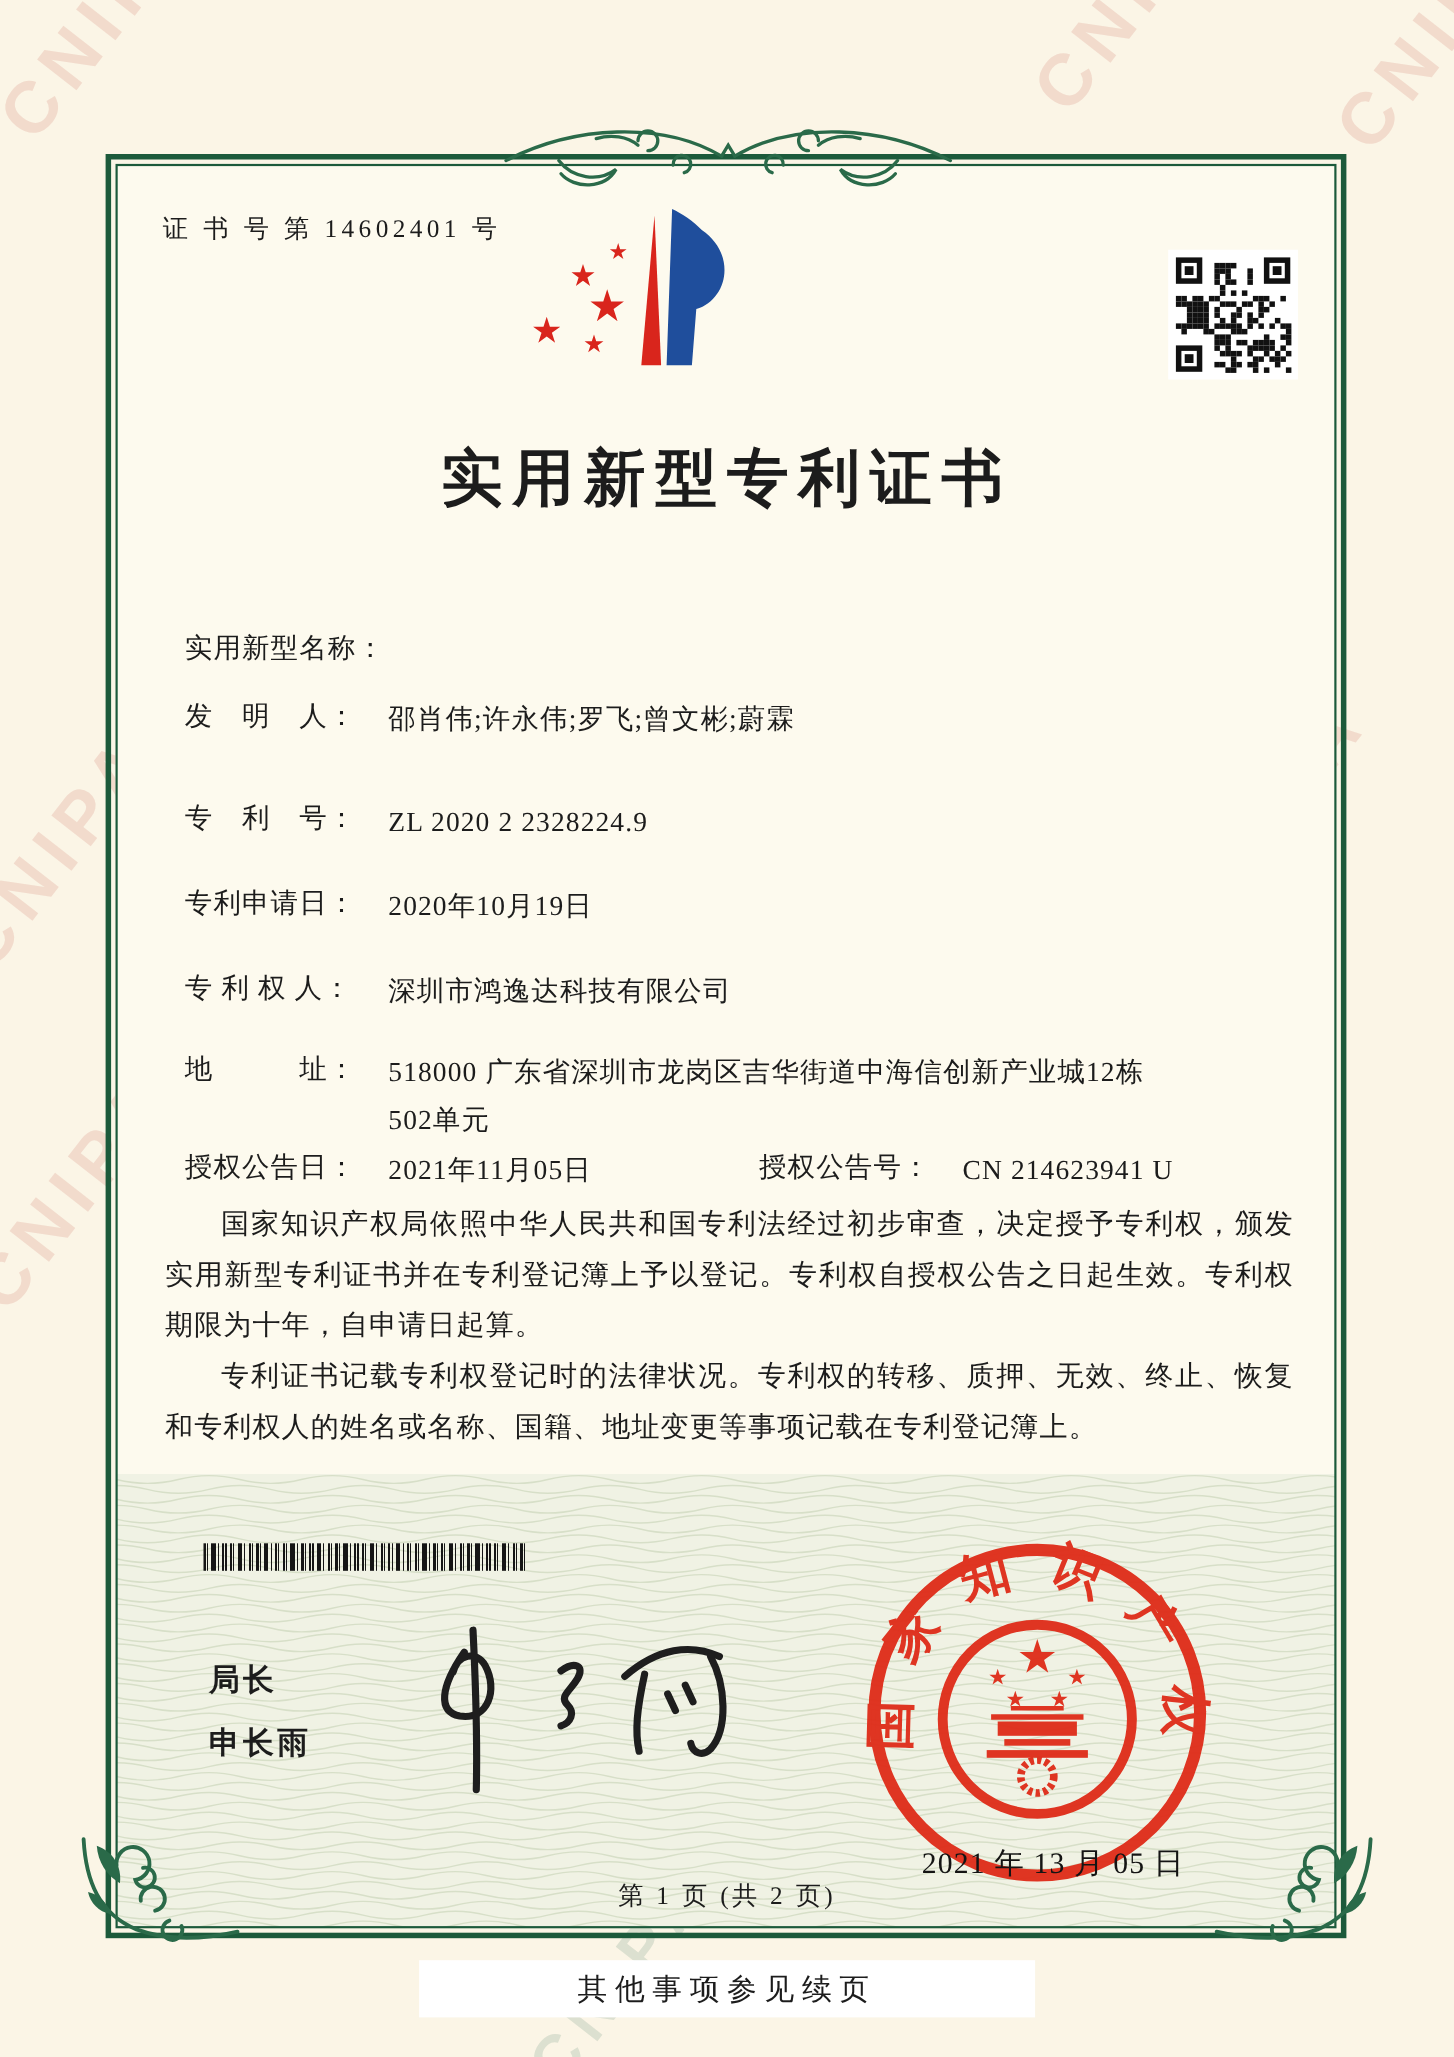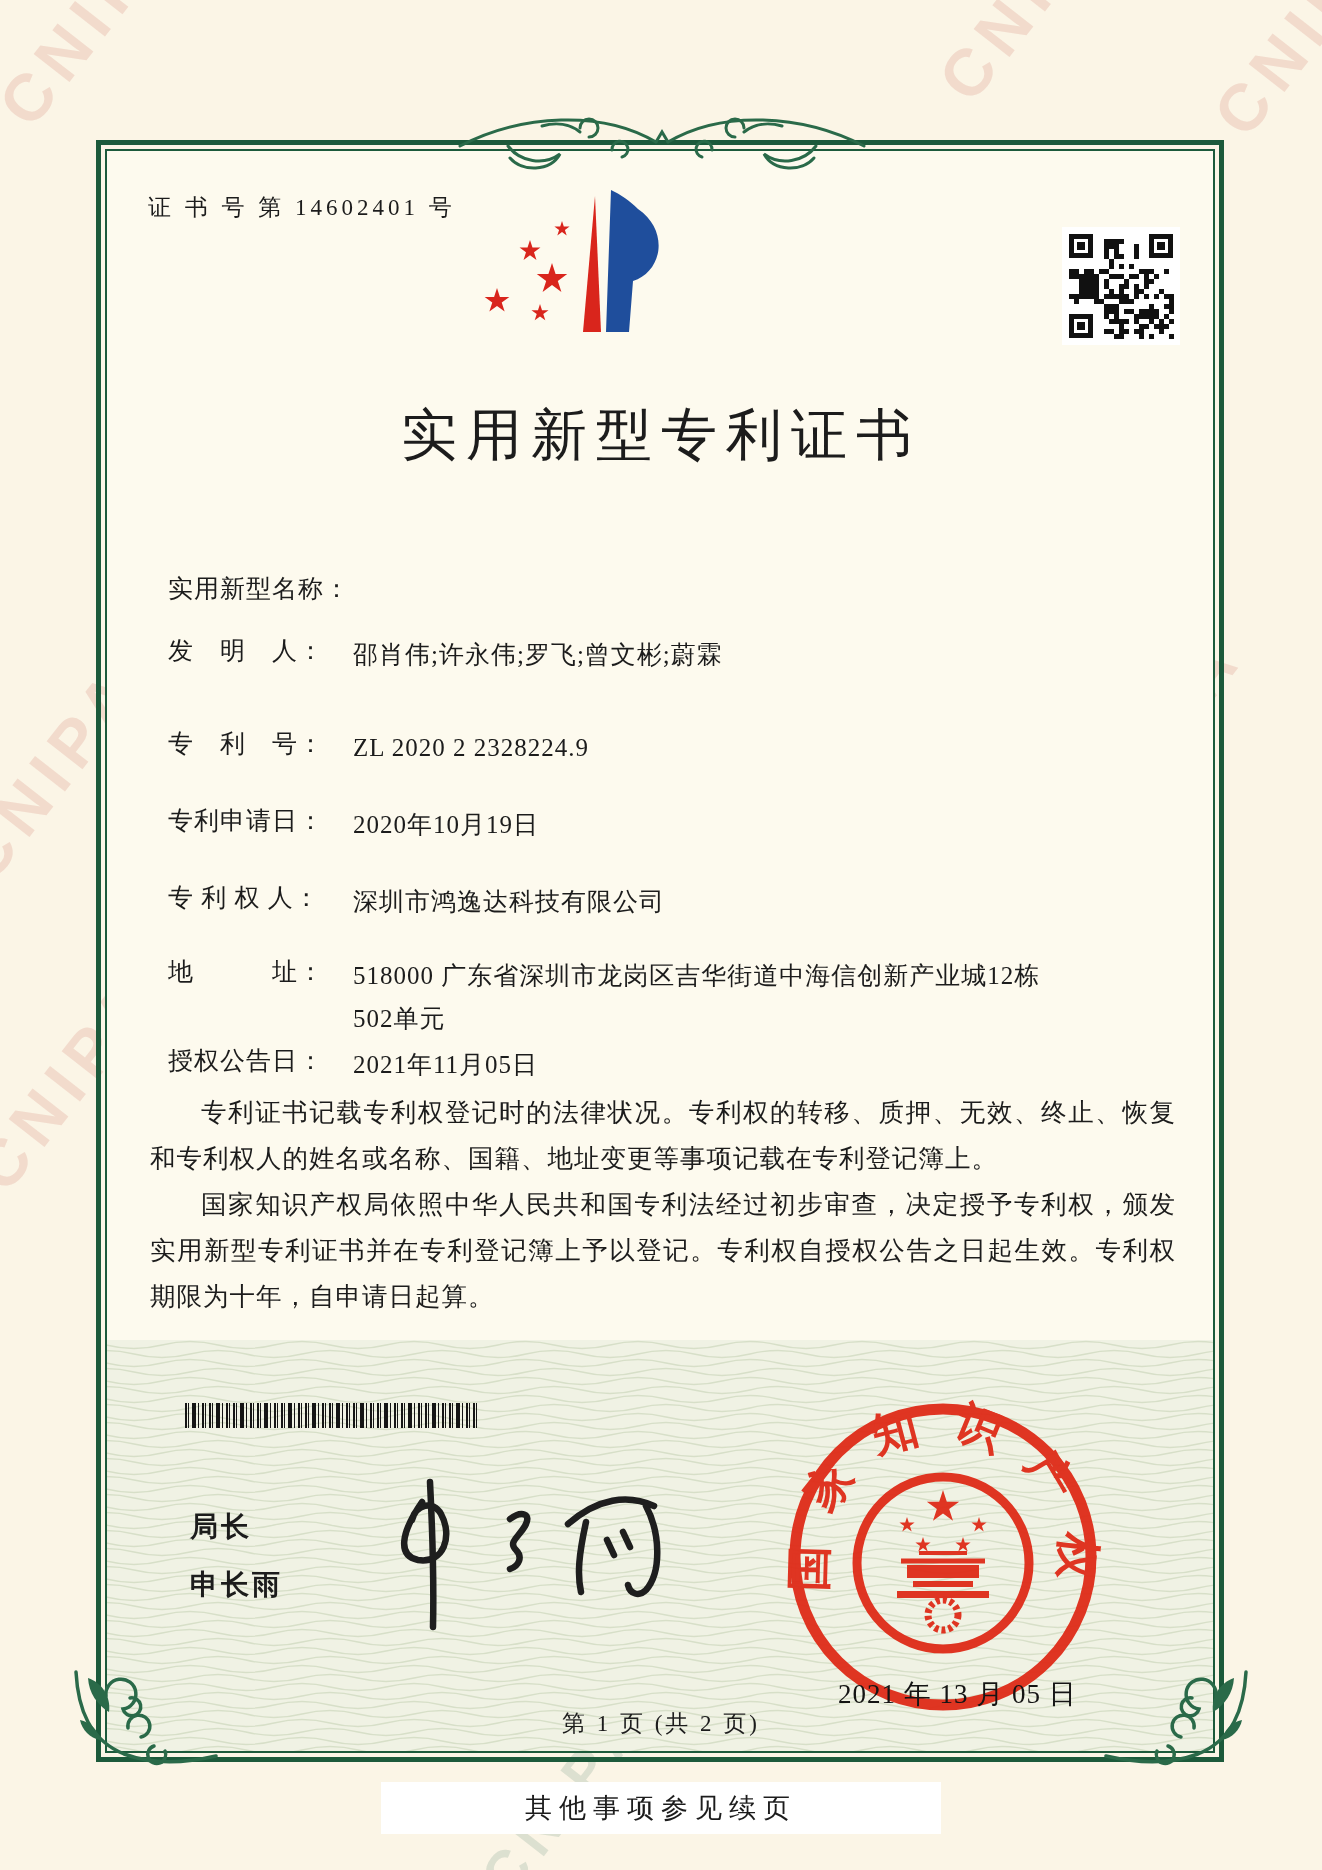--- a/index.html
+++ b/index.html
@@ -51,21 +51,21 @@
   .qr{
     position:absolute;left:1062px;top:227px;width:118px;height:118px;background:#ffffff;z-index:4;
   }
   .qr-grid{position:absolute;left:7px;top:7px;width:104px;height:104px;}
   .qr-cell{position:absolute;width:5px;height:5px;background:#111;}
   .finder{position:absolute;width:24px;height:24px;border:5px solid #111;background:#fff;box-sizing:border-box;}
   .finder::after{content:"";position:absolute;left:3px;top:3px;width:8px;height:8px;background:#111;}
   .f-tl{left:0;top:0;} .f-tr{right:0;top:0;} .f-bl{left:0;bottom:0;}
   .title{
     position:absolute;left:0;top:398px;width:1322px;text-align:center;
-    font-size:56px;font-weight:normal;letter-spacing:9px;z-index:4;
+    font-size:56px;font-weight:bold;letter-spacing:9px;z-index:4;
   }
   
   .row{position:absolute;left:168px;width:1010px;font-size:25px;z-index:4;display:flex;}
   .row .lbl{flex:0 0 185px;letter-spacing:1px;}
   .row .val{max-width:710px;letter-spacing:1px;line-height:1.7;}
   .r-name{top:572px;}
   .r-inventor{top:634px;}
   .r-patno{top:727px;}
   .r-filing{top:804px;}
   .r-patentee{top:881px;}
@@ -414,25 +414,29 @@
 </div>
 <div class="row r-address">
   <span class="lbl">地　　　址：</span>
   <span class="val">518000 广东省深圳市龙岗区吉华街道中海信创新产业城12栋502单元</span>
 </div>
 <div class="row r-grant" style="height:36px;">
   <span class="half g-left">
     <span class="lbl">授权公告日：</span>
     <span class="val">2021年11月05日</span>
   </span>
+  <span class="half g-right">
+    <span class="lbl">授权公告号：</span>
+    <span class="val">CN 214623941 U</span>
+  </span>
 </div>
 
 <div class="legal">
+  <p>国家知识产权局依照中华人民共和国专利法经过初步审查，决定授予专利权，颁发实用新型专利证书并在专利登记簿上予以登记。专利权自授权公告之日起生效。专利权期限为十年，自申请日起算。</p>
   <p>专利证书记载专利权登记时的法律状况。专利权的转移、质押、无效、终止、恢复和专利权人的姓名或名称、国籍、地址变更等事项记载在专利登记簿上。</p>
-  <p>国家知识产权局依照中华人民共和国专利法经过初步审查，决定授予专利权，颁发实用新型专利证书并在专利登记簿上予以登记。专利权自授权公告之日起生效。专利权期限为十年，自申请日起算。</p>
 </div>
 
 <div class="barcode"></div>
 
 <div class="director-title">局长</div>
 <div class="director-name">申长雨</div>
 
 <svg class="signature" viewBox="0 0 330 185">
   <g stroke="#1e1e1e" stroke-width="6.5" fill="none" stroke-linecap="round" stroke-linejoin="round">
     <path d="M62,40 C40,72 38,94 58,98 C84,102 93,74 81,52 C73,38 56,42 52,58"></path>

